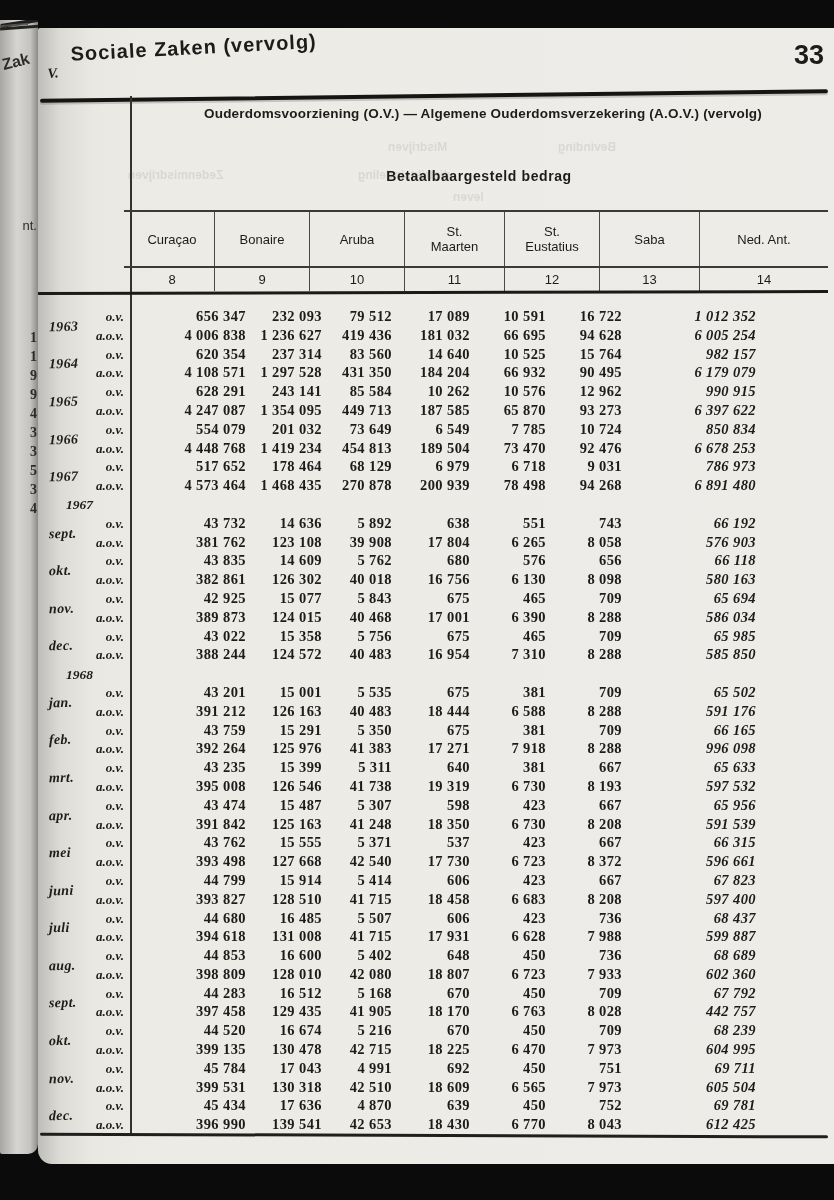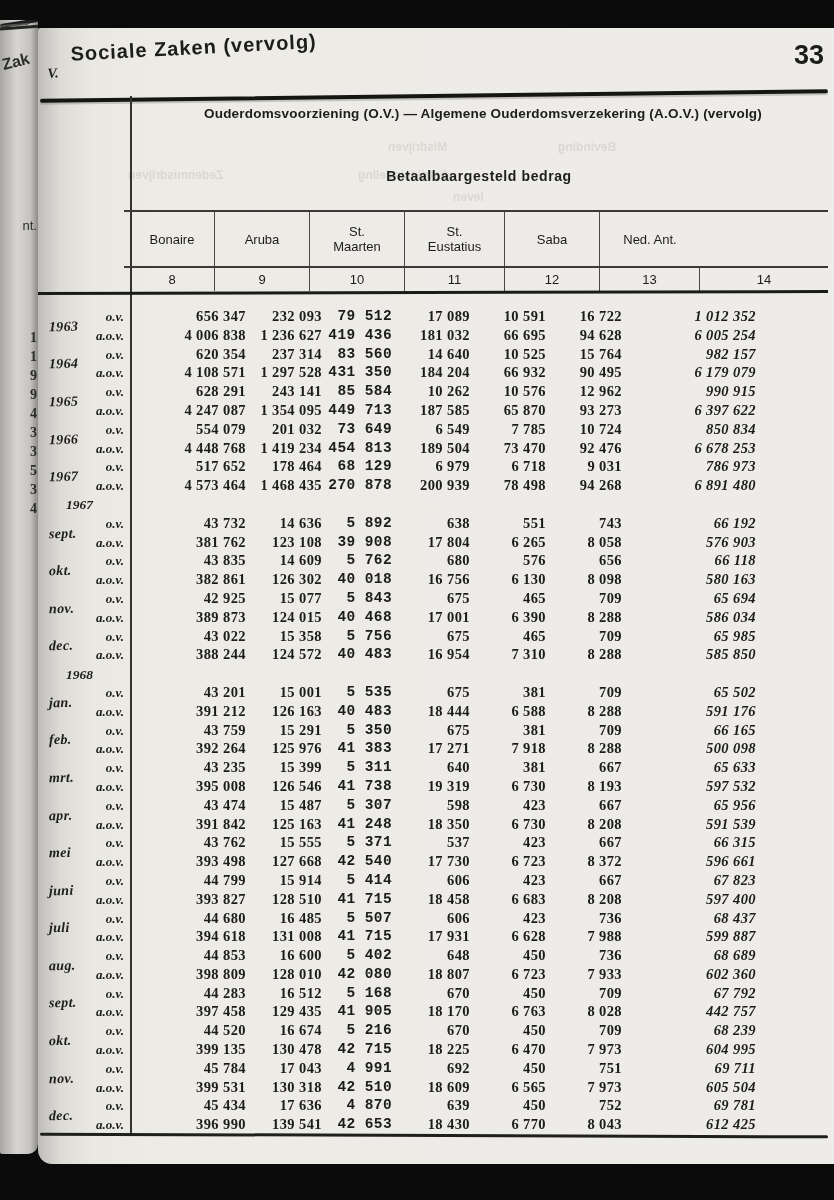--- a/index.html
+++ b/index.html
@@ -61,21 +61,21 @@
   
   .tbody{position:absolute;top:280px;left:0;width:790px;}
   .sec-heading{height:18.8px;padding-left:28px;font:italic 700 13.5px "Liberation Serif",serif;
                display:flex;align-items:center;}
   .row-pair{position:relative;}
   .line{position:relative;height:18.8px;}
   .period{position:absolute;left:5px;top:50%;transform:translateY(-50%) rotate(-1deg);
           font:italic 700 14px "Liberation Serif",serif;letter-spacing:.3px;margin-left:6px;}
   .rtype{position:absolute;right:704px;top:1px;font:italic 700 13px "Liberation Serif",serif;white-space:nowrap;}
   .val{position:absolute;top:0;white-space:nowrap;font:700 14.5px "Liberation Serif",serif;letter-spacing:.4px;}
-  .c1{right:582px;} .c2{right:506px;text-align:center;} .c3{right:436px;font-family:Liberation Mono, monospace;} .c4{right:358px;}
+  .c1{right:582px;} .c2{right:506px;text-align:center;} .c3{right:436px;} .c4{right:358px;}
   .c5{right:282px;} .c6{right:206px;} .c7{right:72px;font-style:italic;}
 </style>
 </head>
 <body>
 
 <div class="scene">
 
   <div class="prev-page">
     <span class="frag frag-zak">Zak</span>
     <div class="frag-rule-thick"></div>
@@ -113,20 +113,21 @@
     <span class="ghost" style="top:112px;left:350px">Misdrijven</span>
     <span class="ghost" style="top:140px;left:90px">Zedenmisdrijven</span>
     <span class="ghost" style="top:140px;left:320px">distriktsindeling</span>
     <span class="ghost" style="top:162px;left:415px">leven</span>
     <span class="ghost" style="top:112px;left:520px">Bevinding</span>
 
     <div class="group-header">Betaalbaargesteld bedrag</div>
 
     <div class="rule-thin rule-a"></div>
     <div class="col-row col-names">
+        <div class="col-cell">Curaçao</div>
         <div class="col-cell">Bonaire</div>
         <div class="col-cell">Aruba</div>
         <div class="col-cell">St.
 Maarten</div>
         <div class="col-cell">St.
 Eustatius</div>
         <div class="col-cell">Saba</div>
         <div class="col-cell">Ned. Ant.</div>
       </div>
     <div class="rule-thin rule-b"></div>
@@ -387,21 +388,21 @@
             <span class="val c7">66 165</span>
           </div>
           <div class="line">
             <span class="rtype">a.o.v.</span>
             <span class="val c1">392 264</span>
             <span class="val c2">125 976</span>
             <span class="val c3">41 383</span>
             <span class="val c4">17 271</span>
             <span class="val c5">7 918</span>
             <span class="val c6">8 288</span>
-            <span class="val c7">500 098</span>
+            <span class="val c7">996 098</span>
           </div>
         </div>
         <div class="row-pair">
           <span class="period">mrt.</span>
           <div class="line">
             <span class="rtype">o.v.</span>
             <span class="val c1">43 235</span>
             <span class="val c2">15 399</span>
             <span class="val c3">5 311</span>
             <span class="val c4">640</span>

